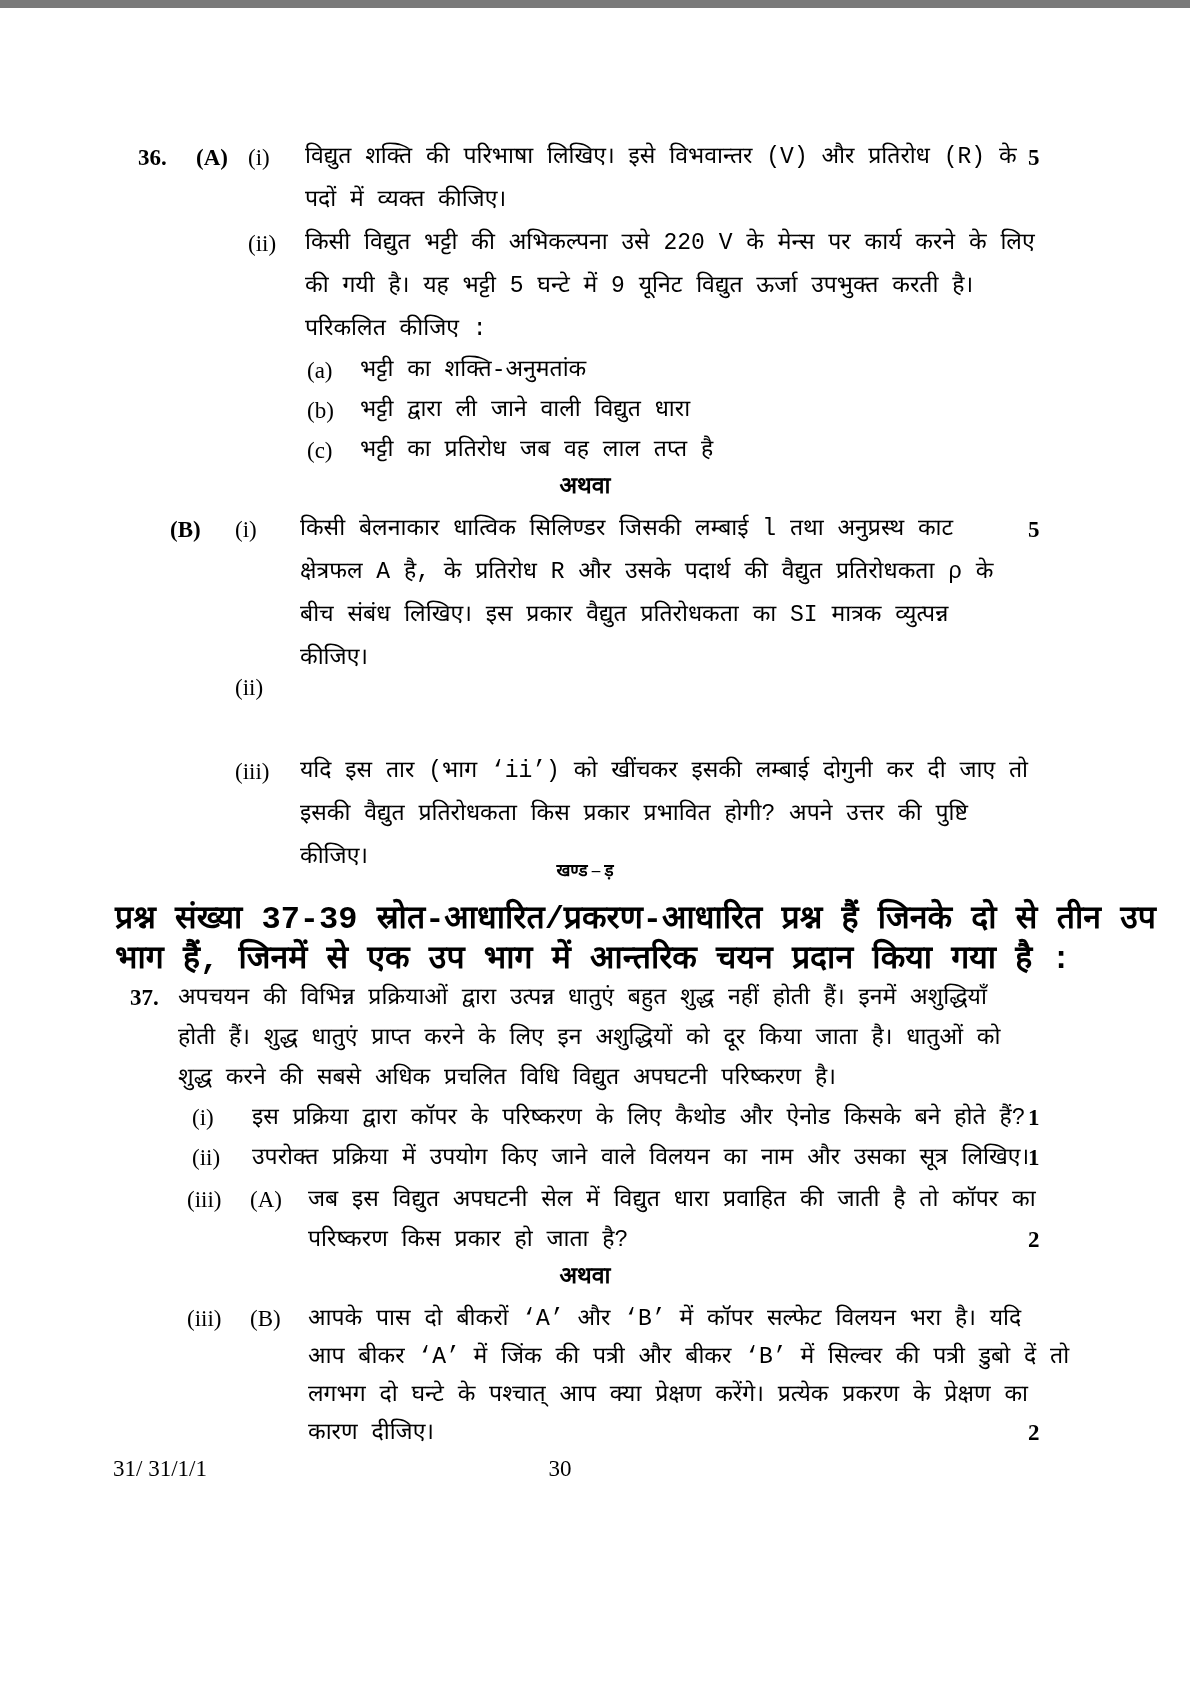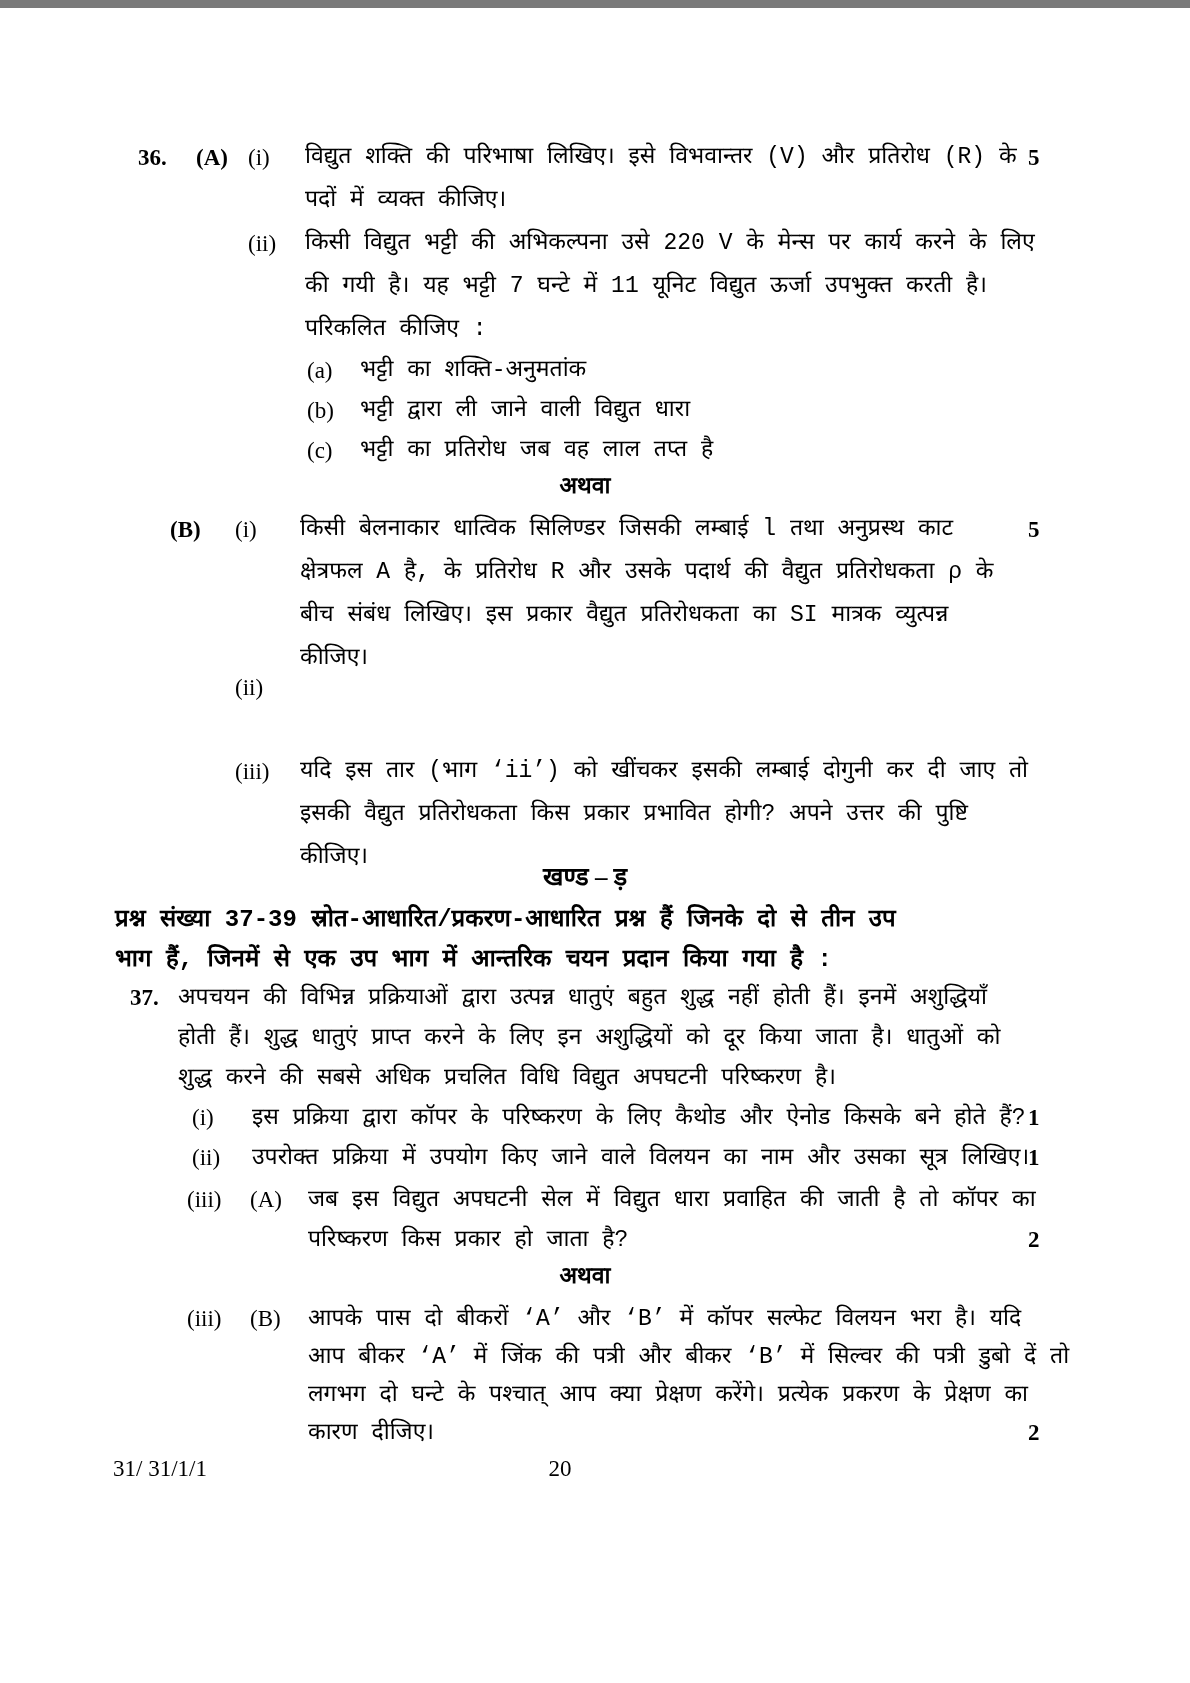--- a/index.html
+++ b/index.html
@@ -35,43 +35,43 @@
   .textQ37p  { margin-left:252px; }
   .sub37     { left:250px; }
   .textQ37s  { margin-left:308px; }
   .marks {
     position:absolute; left:1028px; top:0;
     font-weight:bold; line-height:43px;
   }
   .marks.line2 { top:40px; line-height:40px; }
   .marks.last  { top:114px; line-height:38px; }
   .or-row { left:140px; width:890px; text-align:center; font-weight:bold; }
-  .heading-row { left:140px; width:890px; text-align:center; font-weight:bold; font-size:25px; }
-  .intro { font-weight:bold; font-size:24px; }
+  .heading-row { left:140px; width:890px; text-align:center; font-weight:bold; font-size:17px; }
+  .intro { font-weight:bold; font-size:32px; }
   .footer-code { position:absolute; left:113px; top:1448px; }
   .footer-page { position:absolute; left:0; top:1448px; width:1120px; text-align:center; }
 </style>
 </head>
 <body>
 
 <div class="page">
 
   <div class="row" style="top:128px">
     <span class="col qnum">36.</span>
     <span class="col optA">(A)</span>
     <span class="col partA">(i)</span>
     <div class="lines textQ36">विद्युत शक्ति की परिभाषा लिखिए। इसे विभवान्तर (V) और प्रतिरोध (R) के
 पदों में व्यक्त कीजिए।</div>
     <span class="marks">5</span>
   </div>
 
   <div class="row" style="top:214px">
     <span class="col partA">(ii)</span>
     <div class="lines textQ36">किसी विद्युत भट्टी की अभिकल्पना उसे 220 V के मेन्स पर कार्य करने के लिए
-की गयी है। यह भट्टी 7 घन्टे में 11 यूनिट विद्युत ऊर्जा उपभुक्त करती है।
+की गयी है। यह भट्टी 5 घन्टे में 9 यूनिट विद्युत ऊर्जा उपभुक्त करती है।
 परिकलित कीजिए :</div>
   </div>
 
   <div class="row" style="top:341px">
     <span class="col subMark">(a)</span>
     <div class="lines subText">भट्टी का शक्ति-अनुमतांक</div>
   </div>
   <div class="row" style="top:381px">
     <span class="col subMark">(b)</span>
     <div class="lines subText">भट्टी द्वारा ली जाने वाली विद्युत धारा</div>
@@ -144,15 +144,15 @@
     <span class="col part37" style="left:187px">(iii)</span>
     <span class="col sub37">(B)</span>
     <div class="lines textQ37s">आपके पास दो बीकरों ‘A’ और ‘B’ में कॉपर सल्फेट विलयन भरा है। यदि
 आप बीकर ‘A’ में जिंक की पत्री और बीकर ‘B’ में सिल्वर की पत्री डुबो दें तो
 लगभग दो घन्टे के पश्चात् आप क्या प्रेक्षण करेंगे। प्रत्येक प्रकरण के प्रेक्षण का
 कारण दीजिए।</div>
     <span class="marks last">2</span>
   </div>
 
   <div class="footer-code">31/ 31/1/1</div>
-  <div class="footer-page">20</div>
+  <div class="footer-page">30</div>
 
 </div>
 
 </body></html>

